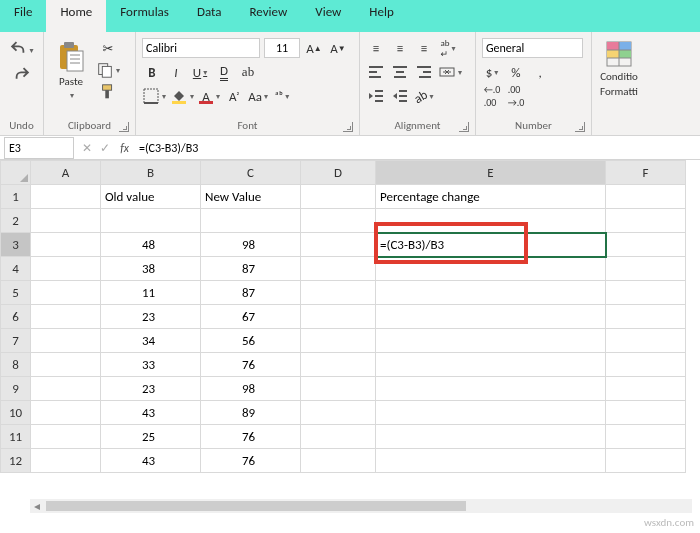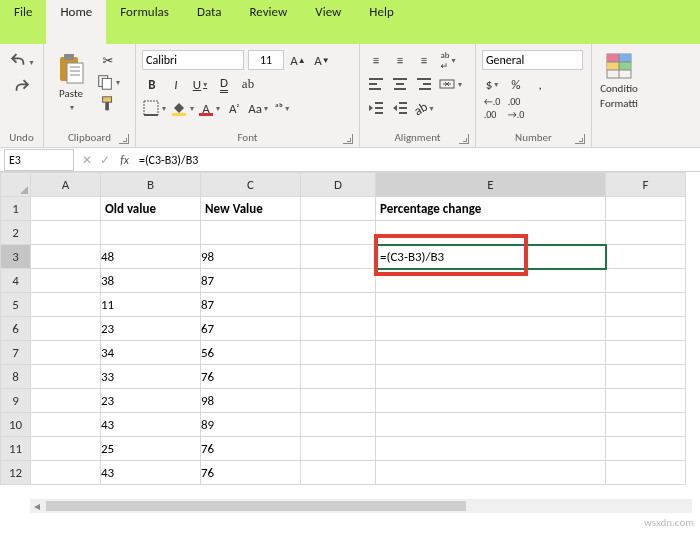--- a/index.html
+++ b/index.html
@@ -1,54 +1,54 @@
 <!DOCTYPE html>
 <html><head>
 <meta charset="utf-8">
 <style>
 * { box-sizing: border-box; margin: 0; padding: 0; font-family: "Segoe UI", Calibri, sans-serif; }
 body { background: #fff; width: 700px; height: 533px; overflow: hidden; position: relative; font-size: 12px; }
 
 
-.tabs { display: flex; align-items: stretch; height: 44px; background: #bef264; font-size: 13px; }
+.tabs { display: flex; align-items: stretch; height: 32px; background: #5eead4; font-size: 13px; }
 .tab { padding: 4px 14px; color: #222; cursor: pointer; }
 .tab.active { background: #f3f2f1; }
 .tab.tellme { color: #777; }
 
 
 .ribbon { display: flex; background: #f3f2f1; height: 104px; border-bottom: 1px solid #d4d4d4; }
 .group { border-right: 1px solid #d4d4d4; padding: 2px 6px 1px 6px; display: flex; flex-direction: column; justify-content: space-between; }
 .group-label { text-align: center; color: #666; font-size: 11px; padding-bottom: 2px; position: relative; }
 .group-label .dlg { position: absolute; right: 0; bottom: 2px; width: 10px; height: 10px; border: 1px solid #888; border-top:none; border-left:none;}
 .group-label .dlg::after{content:"";position:absolute;right:1px;bottom:1px;width:3px;height:3px;border-right:1px solid #888;border-bottom:1px solid #888;}
 .btns { display: flex; gap: 4px; align-items: center; }
 .col { display: flex; flex-direction: column; gap: 2px; }
 .smallbtn { min-width: 20px; height: 20px; display:flex; align-items:center; justify-content:center; color:#333; font-size:13px; }
 .bigbtn { width: 42px; display:flex; flex-direction:column; align-items:center; gap:2px; font-size:11px; color:#333;}
 .dd::after{content:"▾"; font-size:8px; margin-left:2px; color:#666;}
 select.fake, input.fake { border: 1px solid #ccc; background:#fff; height: 20px; font-size: 12px; padding: 1px 3px;}
-.fontname{width:102px;} .fontsize{width:36px;text-align:center;}
+.fontname{width:118px;} .fontsize{width:36px;text-align:center;}
 .numfmt{width:101px;}
 
 
 .fbar { display:flex; align-items:center; height:24px; border-bottom:1px solid #d4d4d4; }
 .namebox { width:70px; height:22px; border:1px solid #ccc; margin:0 4px; padding:1px 4px; font-size:12px;}
 .fxlabel { font-style: italic; color:#555; padding:0 6px;}
 .fvalue { flex:1; padding:1px 4px; font-size:12px;}
 
 
 .sheet { position: relative; }
 table { border-collapse: collapse; table-layout: fixed; }
 th, td { border: 1px solid #d9d9d9; height: 24px; font-size: 13px; background:#fff; }
 th { background: #e6e6e6; font-weight: normal; color:#333; text-align:center; }
 .rowhdr { width:30px; background:#e6e6e6; text-align:center;}
 .colA{width:70px}.colB{width:100px}.colC{width:100px}.colD{width:75px}.colE{width:230px}.colF{width:80px}
-td.num { text-align:left; padding-right:4px;}
+td.num { text-align:center; padding-right:4px;}
 td.txt { text-align:left; padding-left:4px;}
-td.bold { font-weight:bold;margin-left:32px;}
+td.bold { font-weight:normal;margin-left:32px;}
 .selAll{width:30px;height:22px;background:#e6e6e6; position:relative;}
 .selAll::after{content:"";position:absolute;right:2px;bottom:2px;border-left:8px solid transparent;border-bottom:8px solid #b0b0b0;}
 
 .row3 .rowhdr, th.colEh { background:#d2d2d2; }
 .row3 th.rowhdr { background:#c5c5c5; }
 .editcell { outline:2px solid #217346; outline-offset:-1px; text-align:left; padding-left:4px;}
 .redbox { position:absolute; border:4px solid #e03b2e; pointer-events:none;}
 
 .watermark{position:absolute;right:6px;bottom:4px;color:#bbb;font-size:11px;}
 .hscroll{position:absolute;left:30px;bottom:20px;right:8px;height:14px;background:#f0f0f0;display:flex;align-items:center;}

